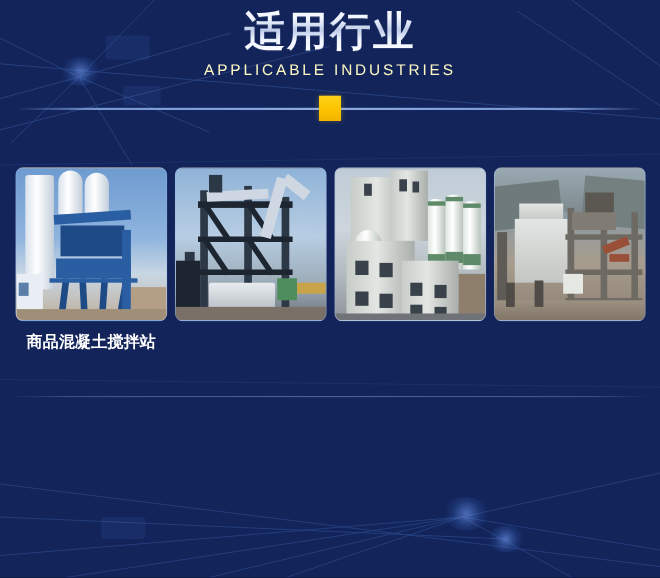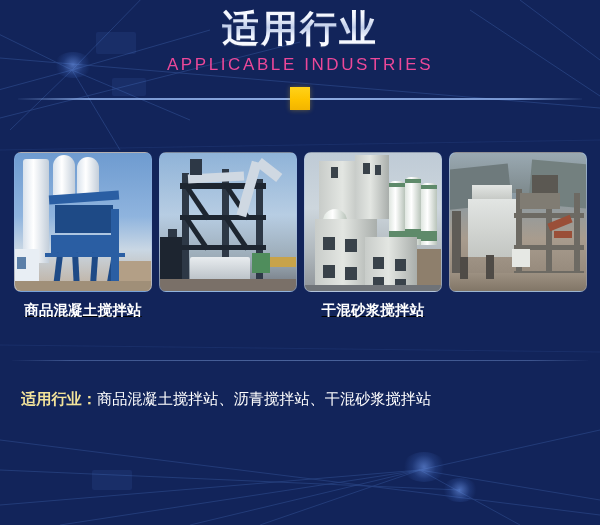--- a/index.html
+++ b/index.html
@@ -53,23 +53,23 @@
     line-height: 1.12;
     background: linear-gradient(180deg, #ffffff 0%, #f2f6ff 34%, #b9c8e8 56%, #eef3ff 74%, #ffffff 100%);
     -webkit-background-clip: text;
     background-clip: text;
     color: transparent;
     -webkit-text-fill-color: transparent;
     text-shadow: 0 1px 0 rgba(255,255,255,0.10);
   }
   .title-en {
     margin: 6px 0 0 0;
-    font-size: 17px;
+    font-size: 14px;
     letter-spacing: 2.6px;
-    color: #ec4899;
+    color: #fef9c3;
     font-weight: normal;
   }
   .divider-wrap {
     position: absolute;
     top: 97px;
     left: 18px;
     width: 564px;
     height: 3px;
   }
   .divider-line {
@@ -93,21 +93,20 @@
     position: absolute;
     top: 152px;
     left: 14px;
     width: 572px;
     display: flex;
     gap: 7px;
   }
   .card {
     width: 144px;
     display: block;
-    text-decoration: underline;
   }
   .card-photo {
     position: relative;
     width: 138px;
     height: 140px;
     border-radius: 7px;
     overflow: hidden;
     border: 1px solid rgba(150,180,235,0.28);
     box-sizing: border-box;
   }
@@ -317,21 +316,20 @@
         <div class="win" style="left:40px; top:86px; width:12px; height:13px;"></div>
         <div class="win" style="left:18px; top:112px; width:12px; height:13px;"></div>
         <div class="win" style="left:40px; top:114px; width:12px; height:13px;"></div>
         <div class="win" style="left:68px; top:104px; width:11px; height:12px;"></div>
         <div class="win" style="left:90px; top:106px; width:11px; height:12px;"></div>
         <div class="win" style="left:68px; top:124px; width:11px; height:11px;"></div>
         <div class="win" style="left:90px; top:126px; width:11px; height:11px;"></div>
         <div style="position:absolute; left:112px; top:96px; width:26px; height:44px; background:#8e7f6c;"></div>
         <div style="position:absolute; left:0; top:132px; width:138px; height:8px; background:#6f7378;"></div>
       </div>
-      <div class="card-caption">干混砂浆搅拌站</div>
     </div>
 
     <div class="card">
       <div class="card-photo photo4">
         <div class="mount" style="left:0; top:0; width:138px; height:40px; background:linear-gradient(180deg,#9aa9b2 0%,#7e8a8d 100%);"></div>
         <div class="mount" style="left:-10px; top:14px; width:70px; height:40px; transform:rotate(-6deg); background:#6e7a7c;"></div>
         <div class="mount" style="left:80px; top:10px; width:80px; height:44px; transform:rotate(5deg); background:#73807f;"></div>
         <div class="plate" style="left:22px; top:32px; width:40px; height:16px;"></div>
         <div class="plate" style="left:18px; top:46px; width:48px; height:58px;"></div>
         <div class="struct" style="left:66px; top:36px; width:6px; height:96px;"></div>
@@ -350,18 +348,15 @@
         <div style="position:absolute; left:10px; top:104px; width:8px; height:22px; background:#4f4b46;"></div>
         <div style="position:absolute; left:36px; top:102px; width:8px; height:24px; background:#4f4b46;"></div>
       </div>
     </div>
 
   </div>
 
   <div class="lower-divider"></div>
 
   <div class="info">
-    <div class="info-row">
-      <span class="info-label">适用行业：</span><span class="info-value">商品混凝土搅拌站、沥青搅拌站、干混砂浆搅拌站</span>
-    </div>
   </div>
 
 </div>
 
 </body></html>

